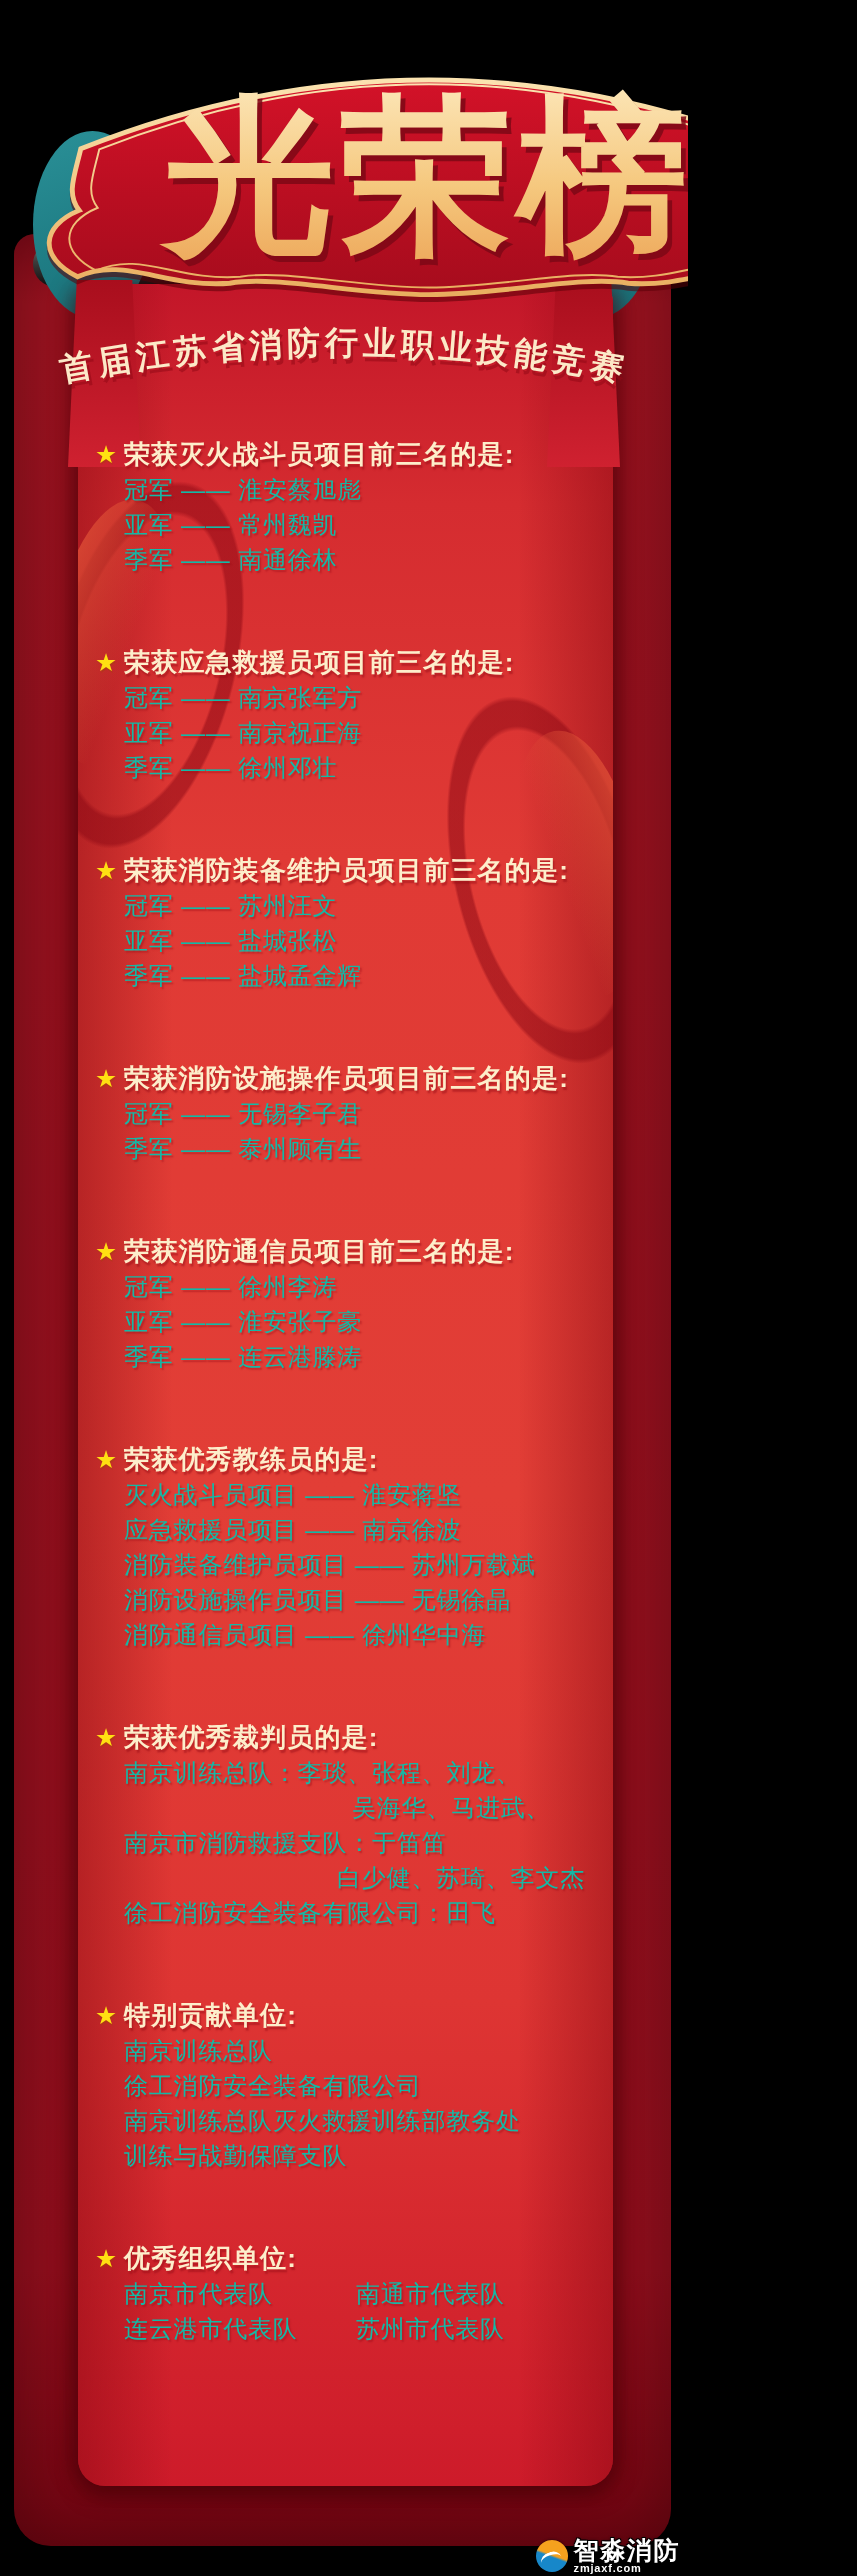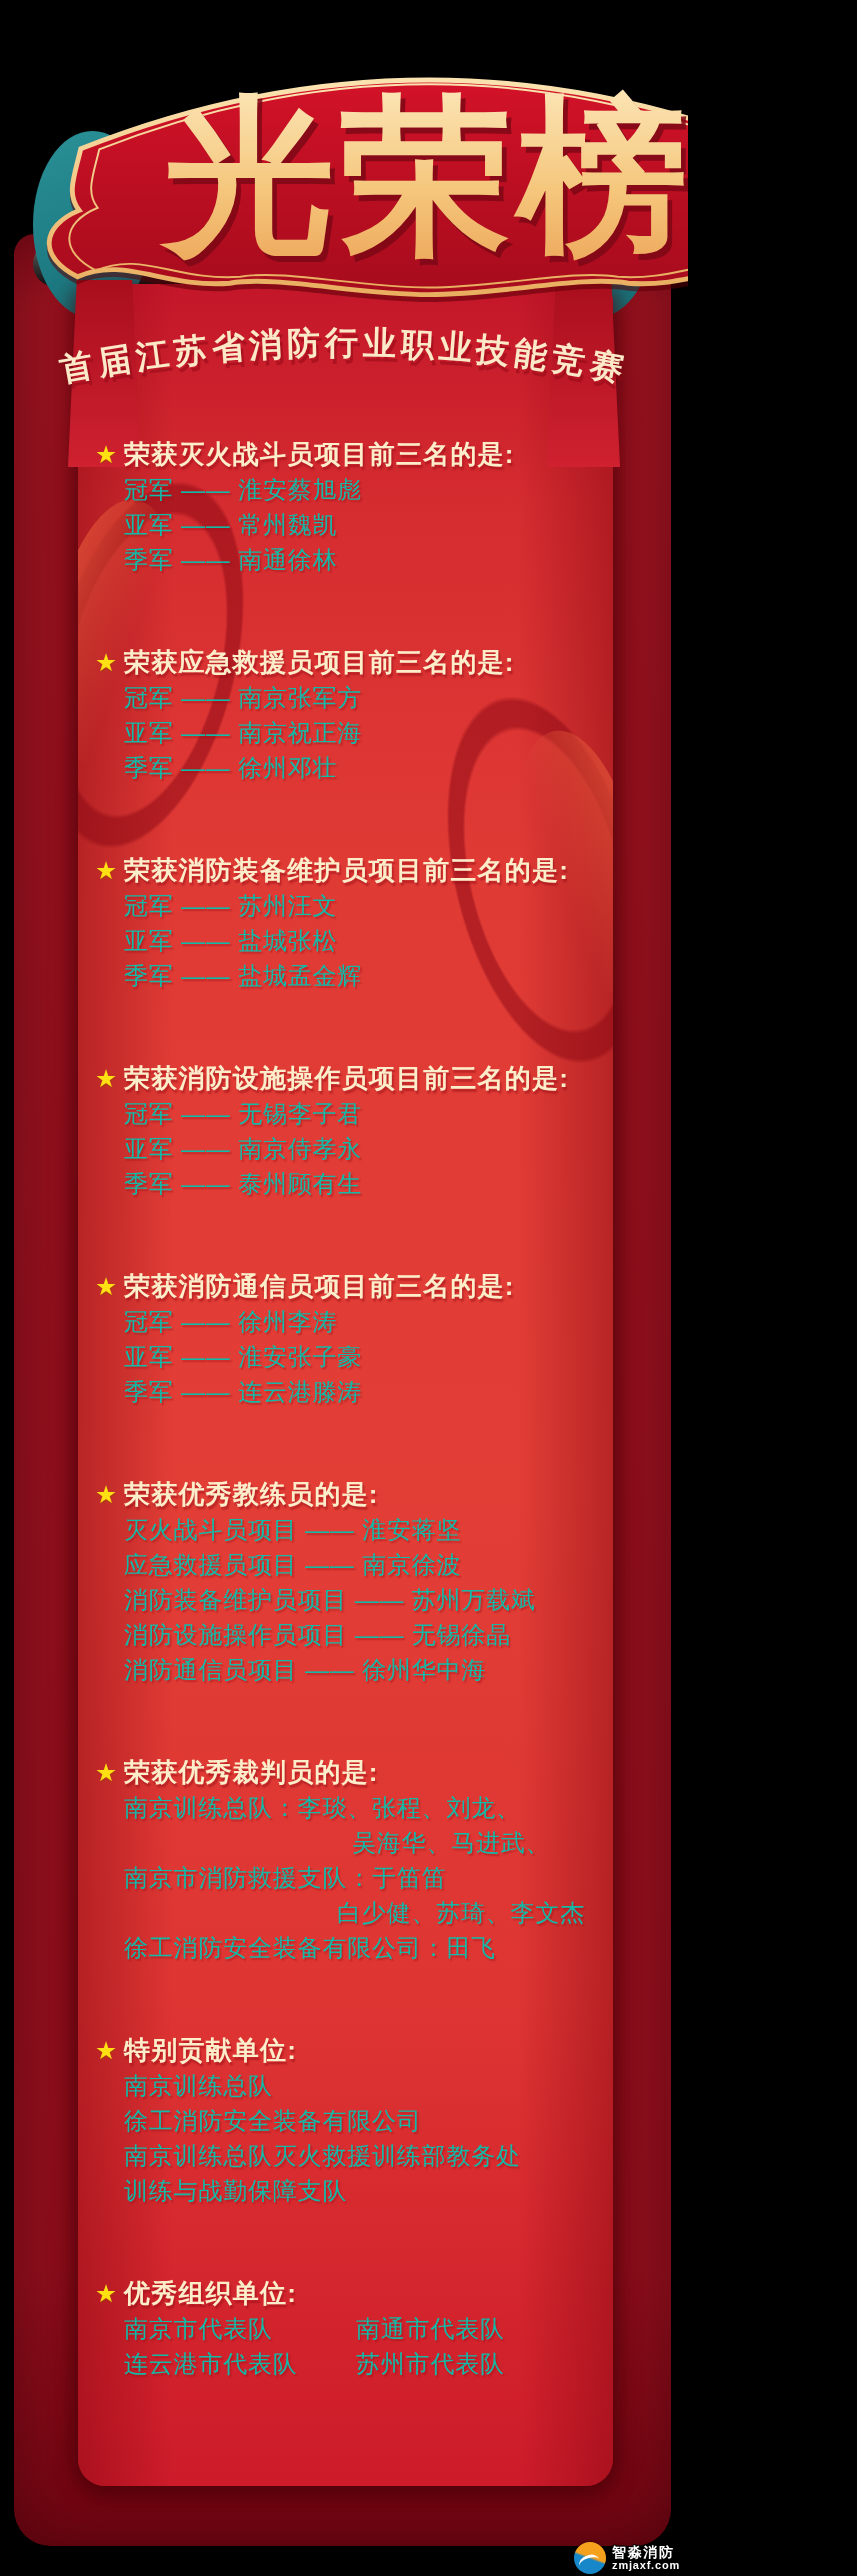--- a/index.html
+++ b/index.html
@@ -67,21 +67,21 @@
     text-shadow:1.6px 2.4px 1.6px rgba(150,12,22,.45);}
   .line .cell:first-child{display:inline-block;width:232px;}
 
   
   .watermark{position:absolute;right:8px;bottom:1.6px;display:flex;align-items:center;gap:5.6px;z-index:9;}
   .wm-logo{position:relative;width:32px;height:32px;border-radius:50%;overflow:hidden;
     background:linear-gradient(200deg,#f5a11e 0 47%,#1787c9 53% 100%);box-shadow:0 0 2.4px rgba(0,0,0,.8);}
   .wm-logo::after{content:"";position:absolute;left:4.8px;top:12.7px;width:20.7px;height:12.7px;
     border-top:3.2px solid #fff;border-radius:50%;transform:rotate(-18deg);}
   .wm-text{display:flex;flex-direction:column;line-height:1.05;}
-  .wm-name{font-size:14px;font-weight:bold;color:#fff;letter-spacing:1.6px;
+  .wm-name{font-size:25px;font-weight:bold;color:#fff;letter-spacing:1.6px;
     text-shadow:0.8px 0.8px 0 #000,-0.8px -0.8px 0 #000,0.8px -0.8px 0 #000,-0.8px 0.8px 0 #000,0 0 3.2px #000;}
   .wm-domain{font-size:11px;font-weight:bold;color:#fff;letter-spacing:0.8px;
     text-shadow:0.8px 0.8px 0 #000,-0.8px -0.8px 0 #000,0.8px -0.8px 0 #000,-0.8px 0.8px 0 #000,0 0 3.2px #000;}
 </style>
 </head>
 <body>
 
 <div class="page">
 
   <div class="backdrop"></div>
@@ -172,21 +172,20 @@
           <div class="line">季军 —— 盐城孟金辉</div>
         </div>
       </section>
       <section class="sec">
         <div class="sec-head">
           <span class="star">★</span>
           <span class="sec-title">荣获消防设施操作员项目前三名的是:</span>
         </div>
         <div class="sec-body">
           <div class="line">冠军 —— 无锡李子君</div>
-          <div class="line">亚军 —— 南京侍孝永</div>
           <div class="line">季军 —— 泰州顾有生</div>
         </div>
       </section>
       <section class="sec">
         <div class="sec-head">
           <span class="star">★</span>
           <span class="sec-title">荣获消防通信员项目前三名的是:</span>
         </div>
         <div class="sec-body">
           <div class="line">冠军 —— 徐州李涛</div>

